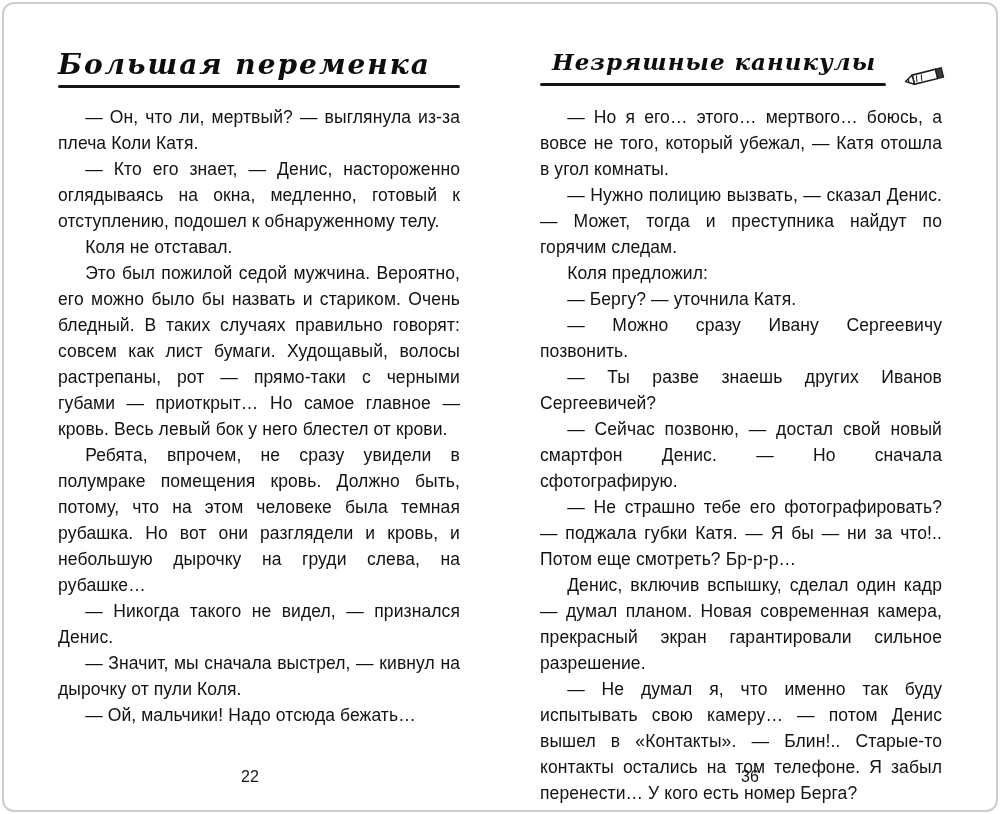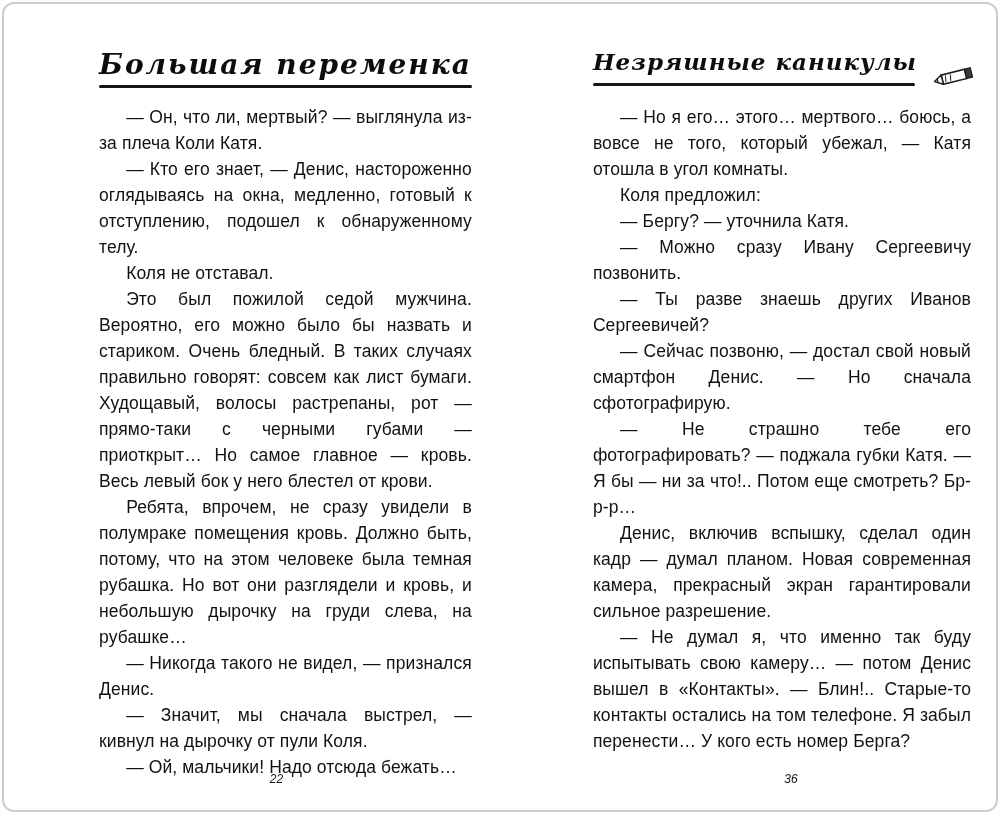--- a/index.html
+++ b/index.html
@@ -27,21 +27,20 @@
   .spread {
     display: flex;
     width: 100%;
     height: 100%;
     box-sizing: border-box;
   }
   .page {
     position: relative;
     width: 50%;
     box-sizing: border-box;
-    margin-left: 41px;
   }
   .page.left  { padding: 48px 40px 0 58px; }
   .page.right { padding: 48px 58px 0 40px; }
 
   .header {
     position: relative;
     height: 42px;
     margin-bottom: 14px;
   }
   .header .script {
@@ -56,21 +55,21 @@
     letter-spacing: 2px;
   }
   .page.left .header::after {
     content: '';
     position: absolute;
     left: 0; right: 0; bottom: 2px;
     border-bottom: 3px solid #151515;
     border-radius: 2px;
   }
   .page.right .header {
-    text-align: right;
+    text-align: center;
     padding-right: 54px;
   }
   .page.right .header .script {
     font-size: 23px;
     letter-spacing: 1px;
   }
   .page.right .header::after {
     content: '';
     position: absolute;
     left: 0; right: 56px; bottom: 4px;
@@ -94,23 +93,22 @@
   .para {
     margin: 0;
     text-indent: 1.55em;
   }
   .pageno {
     position: absolute;
     bottom: 28px;
     left: 0;
     right: 0;
     text-align: center;
-    font-size: 12px;
+    font-size: 16px;
     color: #161616;
-    font-style: italic;
   }
 </style>
 </head>
 <body>
 
 <div class="sheet">
   <div class="scan-frame"></div>
 
   <div class="spread">
 
@@ -139,20 +137,21 @@
             <rect x="11" y="8" width="24" height="9.5" fill="#ffffff" stroke="#1c1c1c" stroke-width="1.6"></rect>
             <path d="M11 8 L3 12.7 L11 17.5 Z" fill="#ffffff" stroke="#1c1c1c" stroke-width="1.4" stroke-linejoin="round"></path>
             <path d="M6.2 10.8 L6.2 14.6" stroke="#1c1c1c" stroke-width="1.2"></path>
             <rect x="35" y="8" width="6" height="9.5" fill="#3a3a3a" stroke="#1c1c1c" stroke-width="1.2"></rect>
             <path d="M15 9.5 L14 16 M20 9.5 L19 16" stroke="#1c1c1c" stroke-width="1"></path>
           </g>
         </svg>
       </div>
       <div class="body">
           <p class="para">— Но я его… этого… мертвого… боюсь, а вовсе не того, который убежал, — Катя отошла в угол комнаты.</p>
+          <p class="para">— Нужно полицию вызвать, — сказал Денис. — Может, тогда и преступника найдут по горячим следам.</p>
           <p class="para">Коля предложил:</p>
           <p class="para">— Бергу? — уточнила Катя.</p>
           <p class="para">— Можно сразу Ивану Сергеевичу позвонить.</p>
           <p class="para">— Ты разве знаешь других Иванов Сергеевичей?</p>
           <p class="para">— Сейчас позвоню, — достал свой новый смартфон Денис. — Но сначала сфотографирую.</p>
           <p class="para">— Не страшно тебе его фотографировать? — поджала губки Катя. — Я бы — ни за что!.. Потом еще смотреть? Бр-р-р…</p>
           <p class="para">Денис, включив вспышку, сделал один кадр — думал планом. Новая современная камера, прекрасный экран гарантировали сильное разрешение.</p>
           <p class="para">— Не думал я, что именно так буду испытывать свою камеру… — потом Денис вышел в «Контакты». — Блин!.. Старые-то контакты остались на том телефоне. Я забыл перенести… У кого есть номер Берга?</p>
         </div>
       <div class="pageno">36</div>

